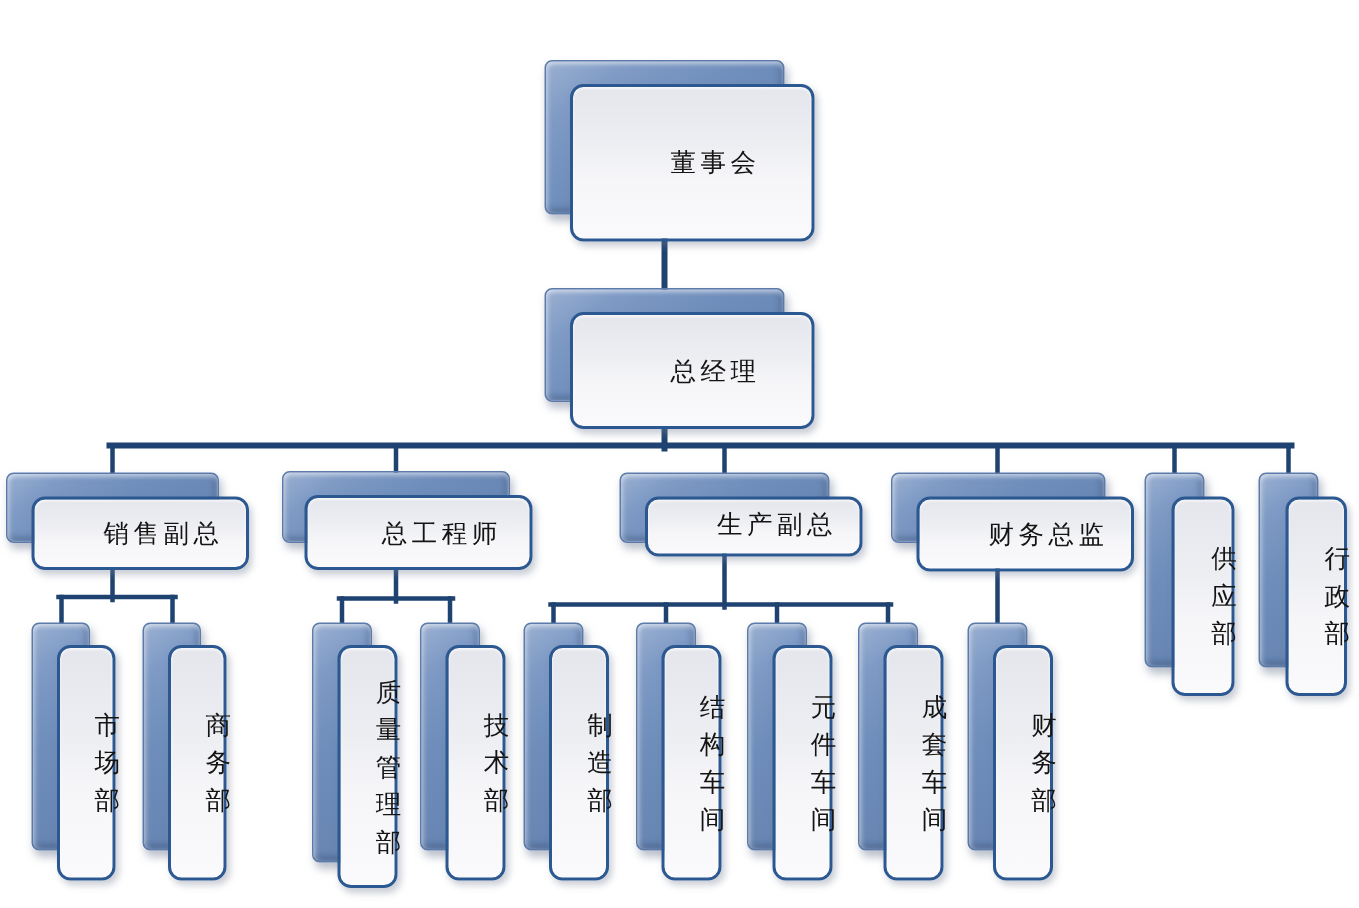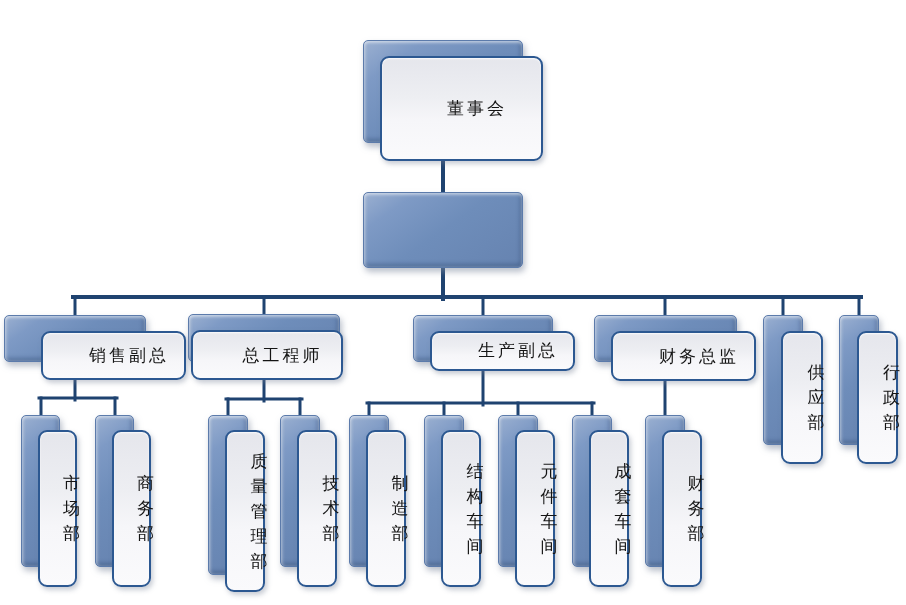--- a/index.html
+++ b/index.html
@@ -91,26 +91,29 @@
       <line x1="444" y1="403" x2="444" y2="422" stroke="#1F4370" stroke-width="3" stroke-linecap="square"></line>
       <line x1="518" y1="403" x2="518" y2="422" stroke="#1F4370" stroke-width="3" stroke-linecap="square"></line>
       <line x1="592" y1="403" x2="592" y2="422" stroke="#1F4370" stroke-width="3" stroke-linecap="square"></line>
       <line x1="665" y1="358" x2="665" y2="422" stroke="#1F4370" stroke-width="3" stroke-linecap="square"></line>
     </svg>
 <div class="back" style="left: 363px; top: 40px; width: 160px; height: 103px;"></div>
     <div class="front" style="left: 380px; top: 56px; width: 163px; height: 105px;">
       <div class="label h">董事会</div>
     </div>
     <div class="back" style="left: 363px; top: 192px; width: 160px; height: 76px;"></div>
+    <div class="front" style="left: 380px; top: 208px; width: 163px; height: 78px;">
+      <div class="label h">总经理</div>
+    </div>
     <div class="back" style="left: 4px; top: 315px; width: 142px; height: 47px;"></div>
-    <div class="front" style="left: 21px; top: 331px; width: 145px; height: 49px; margin-left: 20px;">
+    <div class="front" style="left: 21px; top: 331px; width: 145px; height: 49px;">
       <div class="label h">销售副总</div>
     </div>
     <div class="back" style="left: 188px; top: 314px; width: 152px; height: 48px;"></div>
-    <div class="front" style="left: 191px; top: 330px; width: 152px; height: 50px;">
+    <div class="front" style="left: 203px; top: 330px; width: 152px; height: 50px;">
       <div class="label h">总工程师</div>
     </div>
     <div class="back" style="left: 413px; top: 315px; width: 140px; height: 47px;"></div>
     <div class="front" style="left: 430px; top: 331px; width: 145px; height: 40px; font-family: Liberation Mono, monospace;">
       <div class="label h">生产副总</div>
     </div>
     <div class="back" style="left: 594px; top: 315px; width: 143px; height: 47px;"></div>
     <div class="front" style="left: 611px; top: 331px; width: 145px; height: 50px;">
       <div class="label h">财务总监</div>
     </div>

